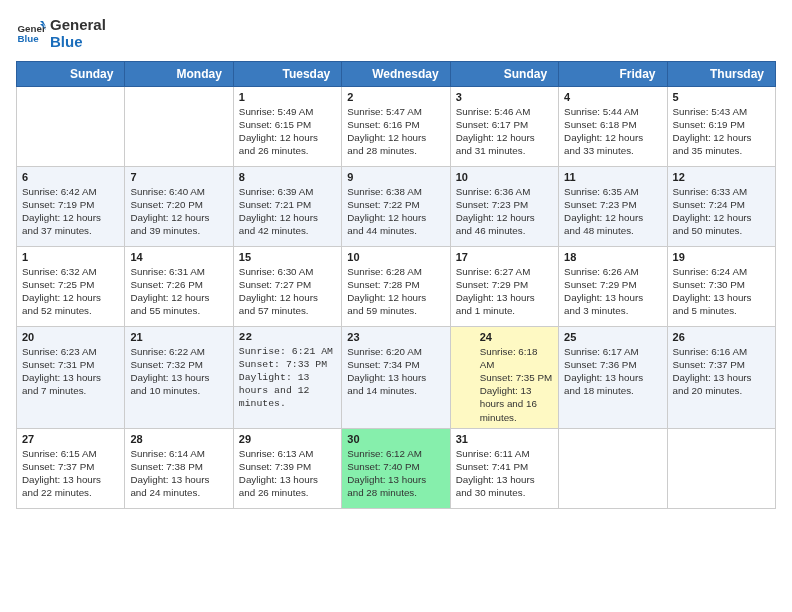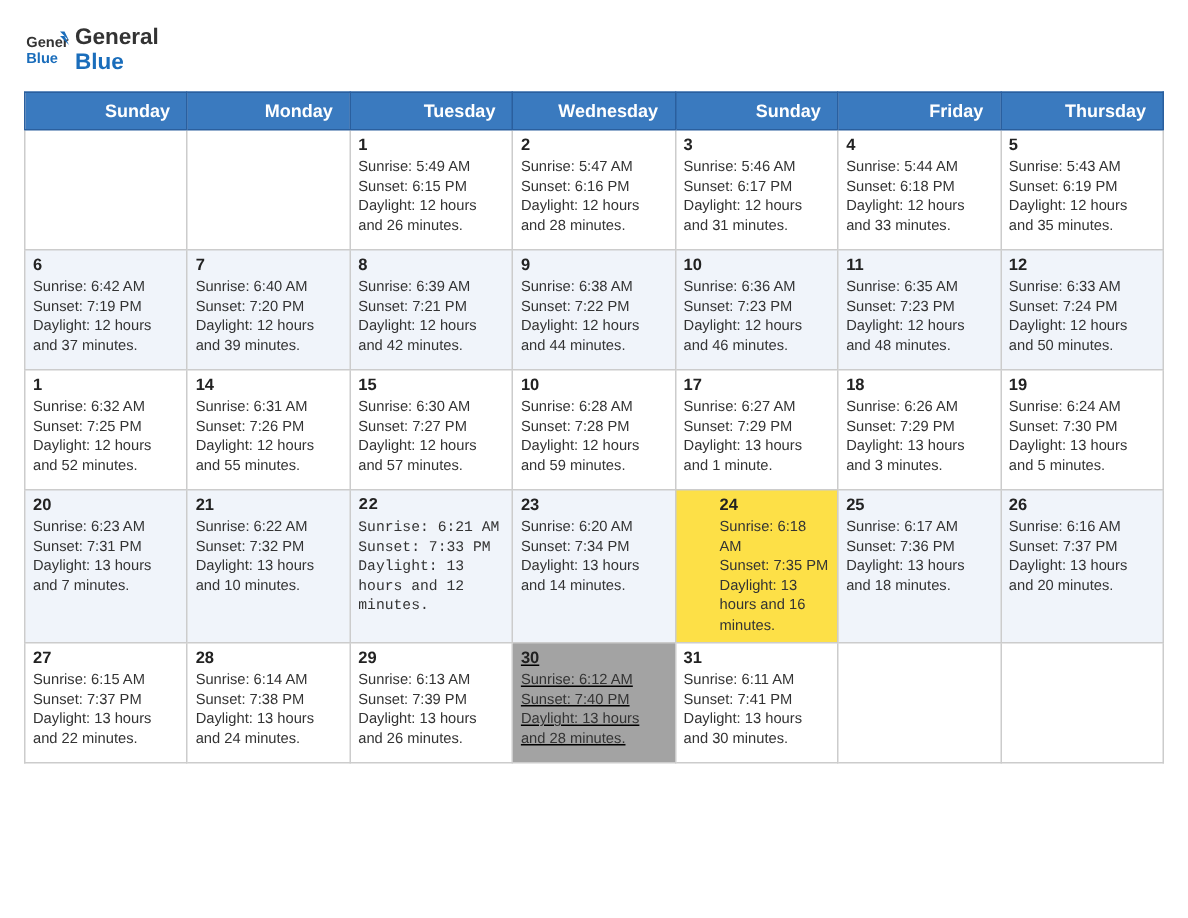--- a/index.html
+++ b/index.html
@@ -214,21 +214,21 @@
           <div class="day-info">Sunrise: 6:22 AM<br>Sunset: 7:32 PM<br>Daylight: 13 hours and 10 minutes.</div>
         </td>
         <td style="background: rgb(240, 244, 250); font-family: Liberation Mono, monospace;">
           <span class="day-num">22</span>
           <div class="day-info">Sunrise: 6:21 AM<br>Sunset: 7:33 PM<br>Daylight: 13 hours and 12 minutes.</div>
         </td>
         <td style="background: rgb(240, 244, 250);">
           <span class="day-num">23</span>
           <div class="day-info">Sunrise: 6:20 AM<br>Sunset: 7:34 PM<br>Daylight: 13 hours and 14 minutes.</div>
         </td>
-        <td style="background: #fde047; padding-left: 29px;">
+        <td style="background: #fef9c3; padding-left: 29px;">
           <span class="day-num">24</span>
           <div class="day-info">Sunrise: 6:18 AM<br>Sunset: 7:35 PM<br>Daylight: 13 hours and 16 minutes.</div>
         </td>
         <td style="background: rgb(240, 244, 250); margin-top: 36px;">
           <span class="day-num">25</span>
           <div class="day-info">Sunrise: 6:17 AM<br>Sunset: 7:36 PM<br>Daylight: 13 hours and 18 minutes.</div>
         </td>
         <td style="background: rgb(240, 244, 250); margin-left: 40px;">
           <span class="day-num">26</span>
           <div class="day-info">Sunrise: 6:16 AM<br>Sunset: 7:37 PM<br>Daylight: 13 hours and 20 minutes.</div>
@@ -240,21 +240,21 @@
           <div class="day-info">Sunrise: 6:15 AM<br>Sunset: 7:37 PM<br>Daylight: 13 hours and 22 minutes.</div>
         </td>
         <td style="background: rgb(255, 255, 255);">
           <span class="day-num">28</span>
           <div class="day-info">Sunrise: 6:14 AM<br>Sunset: 7:38 PM<br>Daylight: 13 hours and 24 minutes.</div>
         </td>
         <td style="background: rgb(255, 255, 255);">
           <span class="day-num">29</span>
           <div class="day-info">Sunrise: 6:13 AM<br>Sunset: 7:39 PM<br>Daylight: 13 hours and 26 minutes.</div>
         </td>
-        <td style="background: #a3a3a3; text-decoration: underline;">
+        <td style="background: #86efac;">
           <span class="day-num">30</span>
           <div class="day-info">Sunrise: 6:12 AM<br>Sunset: 7:40 PM<br>Daylight: 13 hours and 28 minutes.</div>
         </td>
         <td style="background: rgb(255, 255, 255);">
           <span class="day-num">31</span>
           <div class="day-info">Sunrise: 6:11 AM<br>Sunset: 7:41 PM<br>Daylight: 13 hours and 30 minutes.</div>
         </td>
         <td class="empty-cell"></td>
         <td class="empty-cell"></td>
       </tr>

